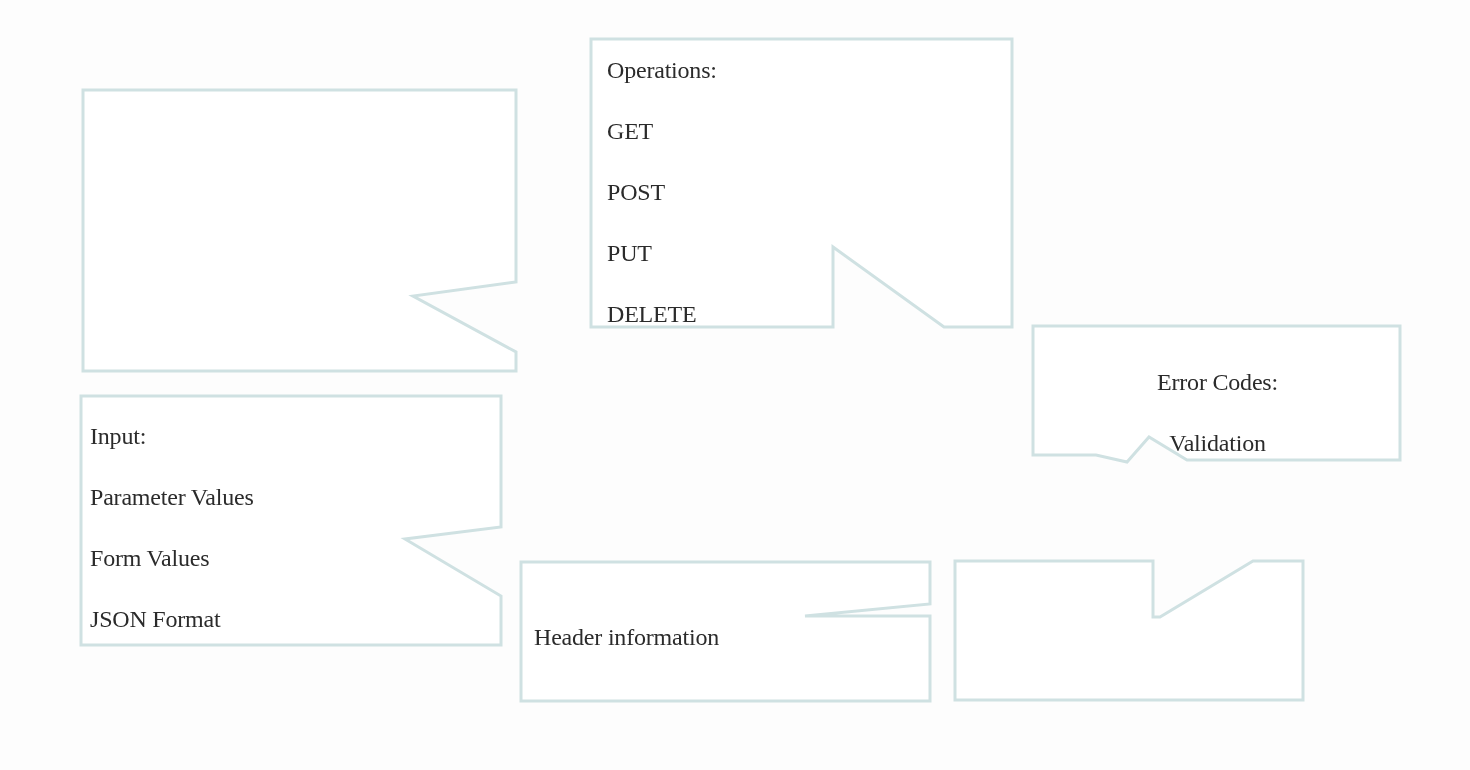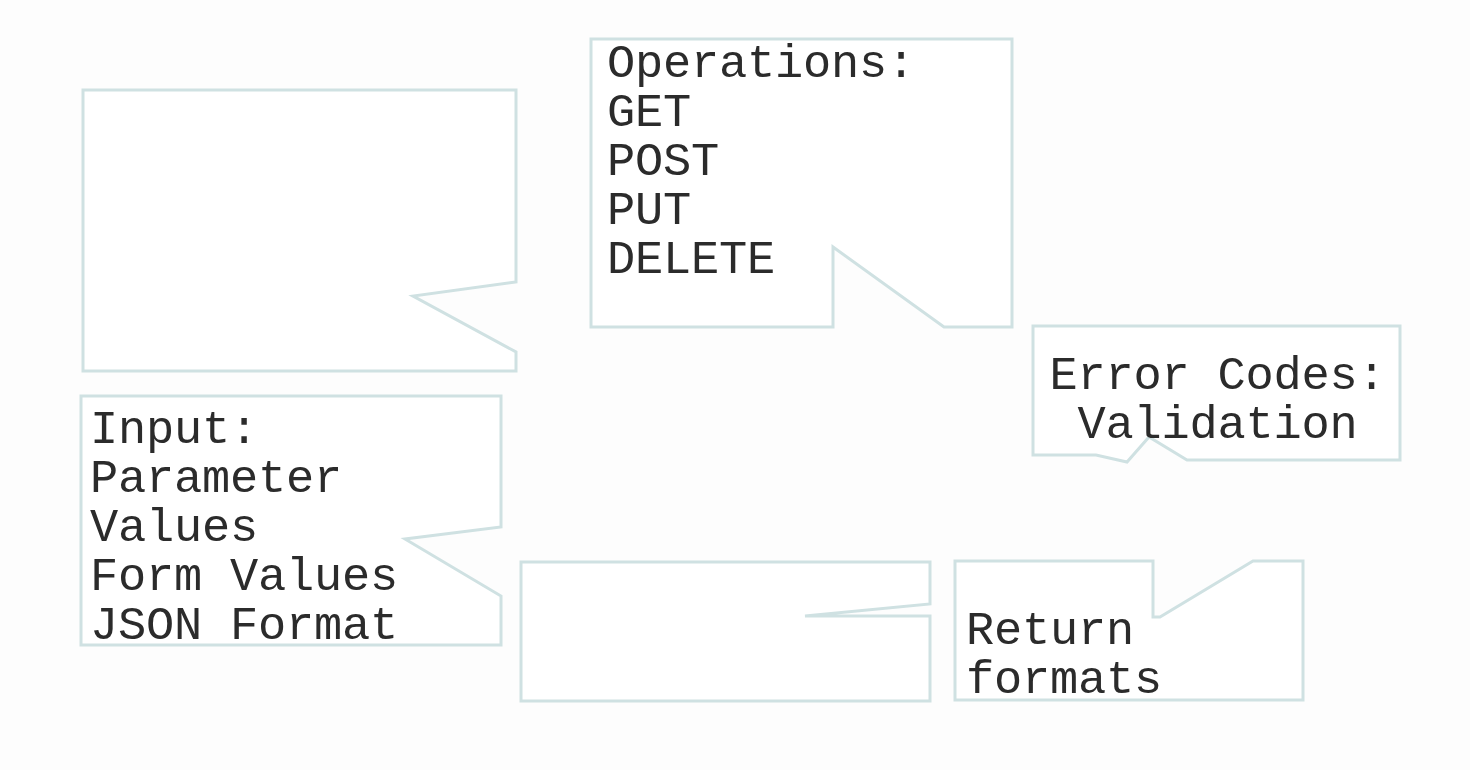--- a/index.html
+++ b/index.html
@@ -25,23 +25,23 @@
   }
   .callout-shape {
     fill: #ffffff;
     stroke: #cfe1e2;
     stroke-width: 3;
     stroke-linejoin: miter;
   }
   .callout-label {
     position: absolute;
     color: #2b2b2b;
-    font-family: Liberation Mono, monospace;
-    font-size: 47px;
-    line-height: 49px;
+    font-family: Liberation Serif, serif;
+    font-size: 24px;
+    line-height: 61px;
     white-space: pre-line;
     letter-spacing: -0.2px;
     pointer-events: none;
   }
   .label-left  { text-align: left; }
   .label-center{ text-align: center; }
 
   
   #label-endpoint-description {
     left: 92px;  top: 133px;  width: 420px;
@@ -135,16 +135,16 @@
 DELETE</div>
 
   <div class="callout-label label-center" id="label-error-codes">Error Codes:
 Validation</div>
 
   <div class="callout-label label-left" id="label-input">Input:
 Parameter Values
 Form Values
 JSON Format</div>
 
+  <div class="callout-label label-left" id="label-header-information">Header information</div>
 
-  <div class="callout-label label-left" id="label-return-formats">Return formats</div>
 
 </div>
 
 </body></html>

